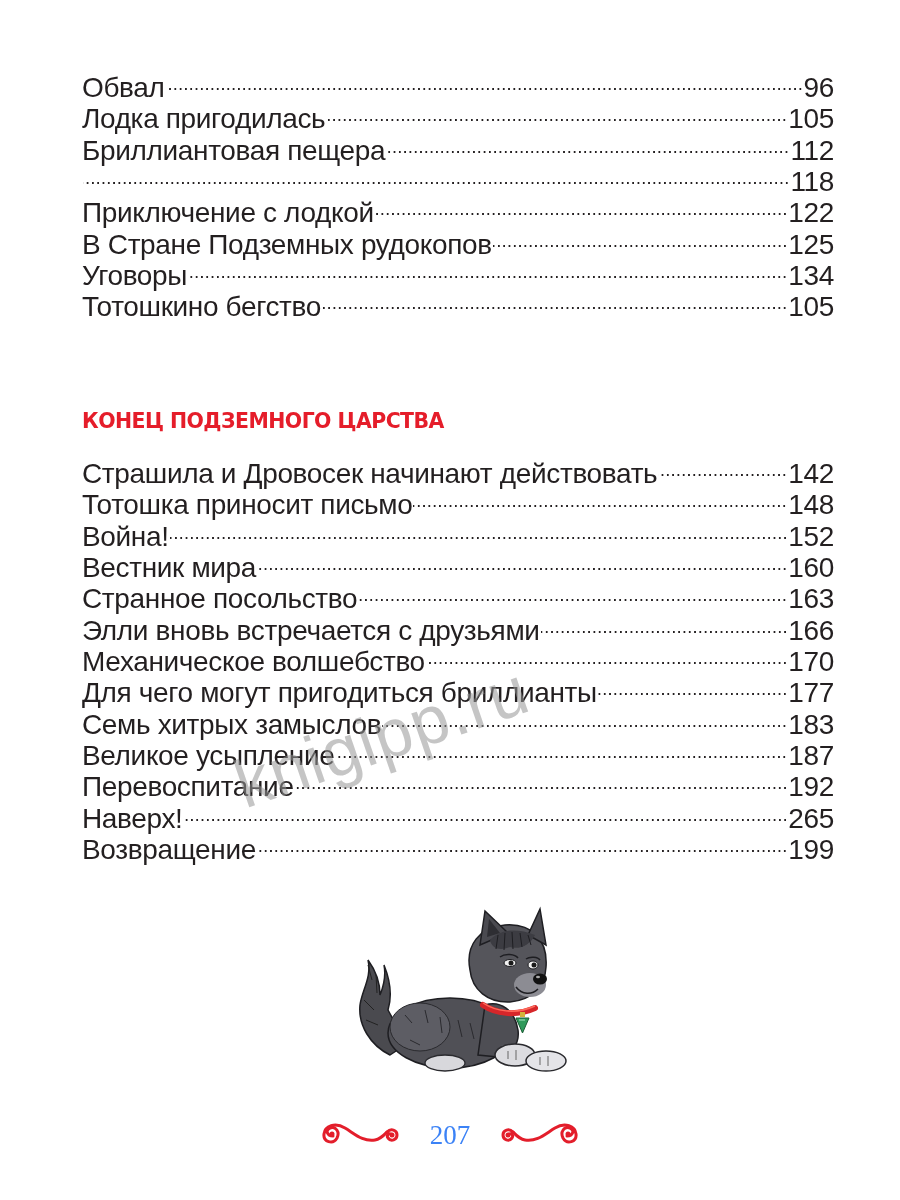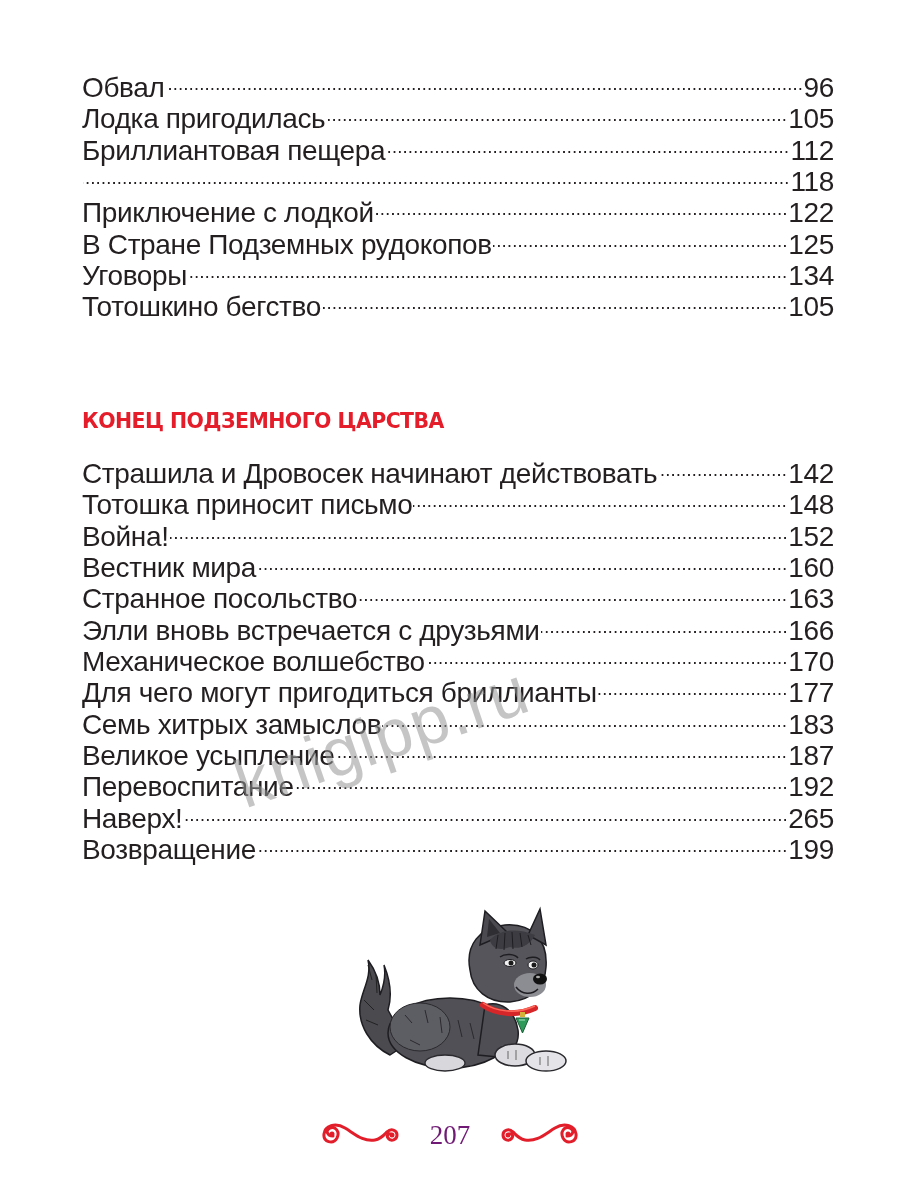--- a/index.html
+++ b/index.html
@@ -96,21 +96,21 @@
     right: 0;
     top: 1115px;
     height: 40px;
     display: flex;
     justify-content: center;
     align-items: center;
   }
   .page-number {
     font-family: "Liberation Serif", "DejaVu Serif", serif;
     font-size: 27px;
-    color: #701a75;
+    color: #3b82f6;
     margin: 0 29px;
   }
   .ornament {
     width: 80px;
     height: 26px;
   }
 </style>
 </head>
 <body>
 

